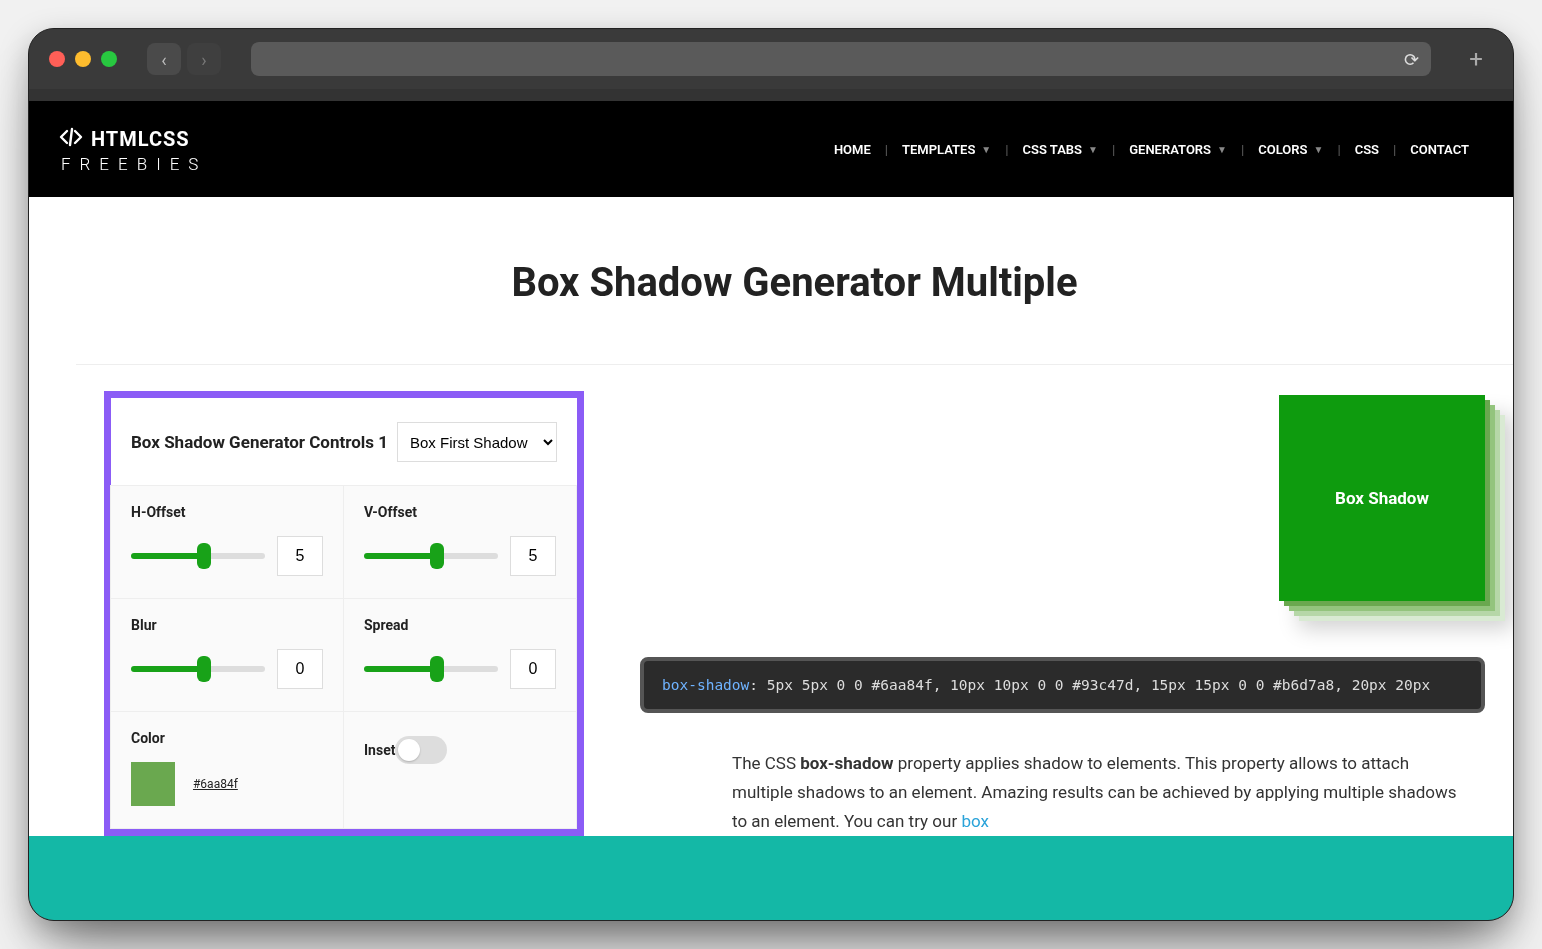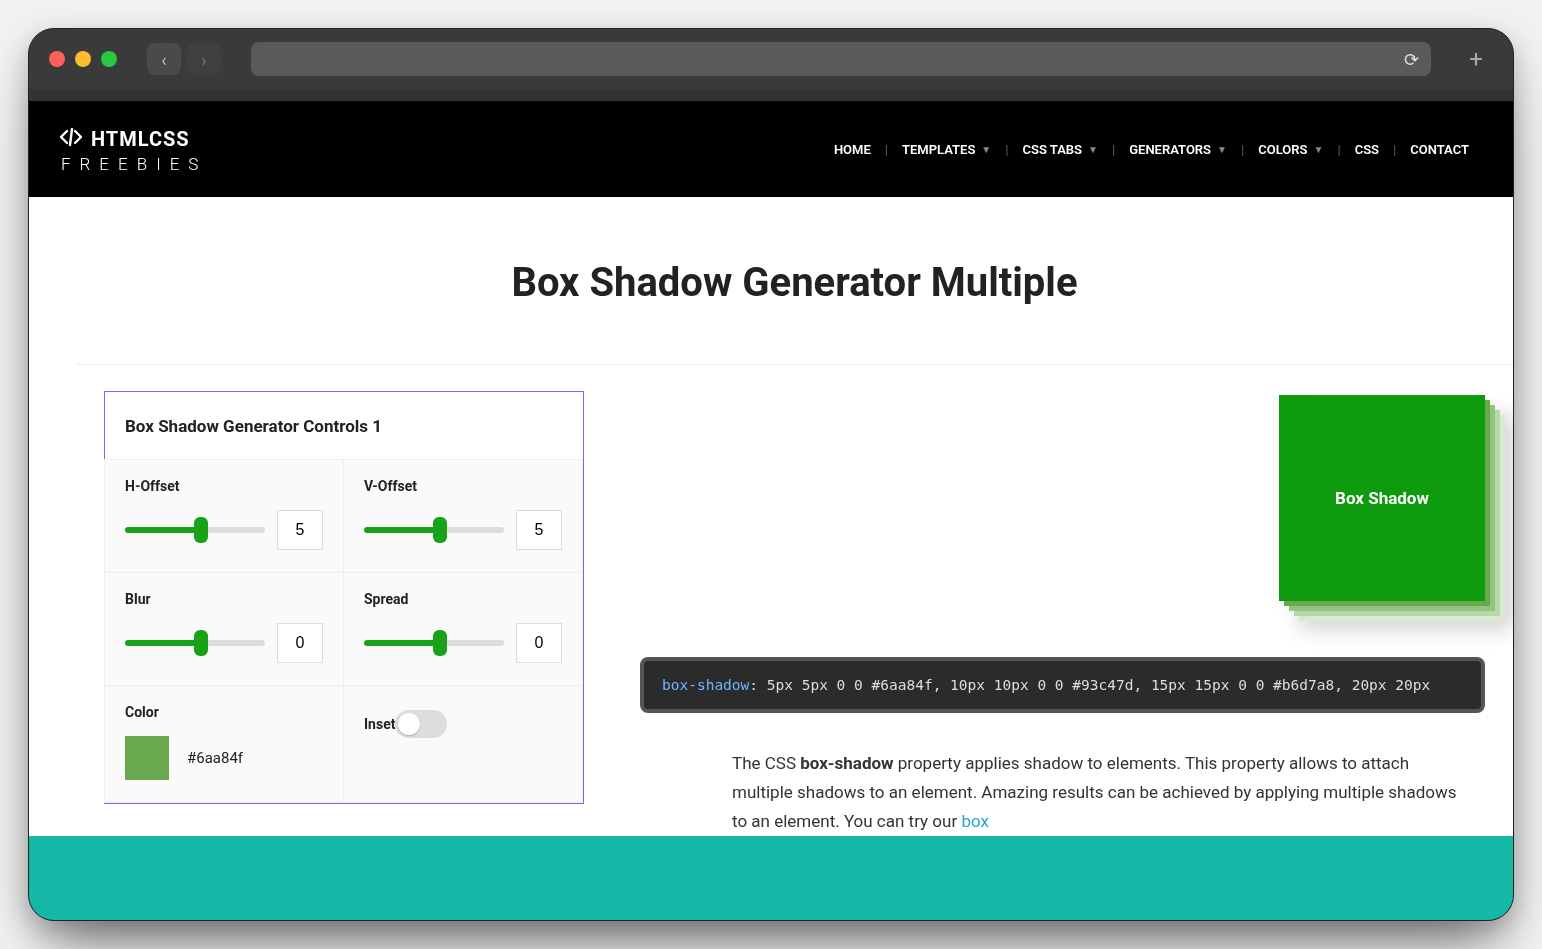--- a/index.html
+++ b/index.html
@@ -65,21 +65,21 @@
   
   .page{background:#fff;padding-left:47px;}
   .page-title{
     text-align:center;font-size:40px;font-weight:700;color:#222;
     padding:62px 0 58px;
   }
   .hr{border-top:1px solid #eee;}
   .cols{display:flex;padding:26px 28px 0 28px;gap:56px;align-items:flex-start;}
   
   .panel{
-    width:480px;border:1px solid #8b5cf6;background:#fff;
+    width:480px;border:7px solid #8b5cf6;background:#fff;
   }
   .panel-hdr{
     display:flex;align-items:center;justify-content:space-between;
     padding:24px 20px 24px 20px;
   }
   .panel-hdr h3{font-size:17px;font-weight:700;color:#222;}
   .sel{
     height:40px;border:1px solid #ddd;background:#fff;font-size:15px;padding:0 8px;
     width:160px;
   }
@@ -96,21 +96,21 @@
     outline:none;
   }
   .slider::-webkit-slider-thumb{
     -webkit-appearance:none;appearance:none;width:14px;height:26px;border-radius:6px;background:#18a218;cursor:pointer;
   }
   .slider::-moz-range-thumb{width:14px;height:26px;border-radius:6px;background:#18a218;border:none;cursor:pointer;}
   .numbox{
     width:46px;height:40px;border:1px solid #ddd;background:#fff;text-align:center;font-size:16px;
   }
   .swatch{width:44px;height:44px;background:#6aa84f;display:inline-block;vertical-align:middle;cursor:pointer;}
-  .colorval{font-size:15px;color:#222;margin-left:14px;vertical-align:middle;}
+  .colorval{font-size:12px;color:#222;margin-left:14px;vertical-align:middle;text-decoration:underline;}
   .toggle{
     width:52px;height:28px;background:#ddd;border-radius:14px;position:relative;display:inline-block;cursor:pointer;vertical-align:middle;
   }
   .toggle .knob{position:absolute;top:3px;left:3px;width:22px;height:22px;background:#fff;border-radius:50%;box-shadow:0 1px 2px rgba(0,0,0,.2);}
   .inset-row{display:flex;align-items:center;padding-top:6px;}
   
   .right{flex:1;display:flex;flex-direction:column;align-items:flex-end;}
   .preview{
     width:206px;height:206px;background:#0e9b0e;color:#fff;font-weight:700;
     display:flex;align-items:center;justify-content:center;font-size:17px;
@@ -202,20 +202,23 @@
 
     <div class="page">
       <h1 class="page-title">Box Shadow Generator Multiple</h1>
       <div class="hr"></div>
 
       <div class="cols">
 
         <div class="panel">
           <div class="panel-hdr">
             <h3>Box Shadow Generator Controls 1</h3>
+            <select class="sel">
+              <option>Box First Shadow</option>
+            </select>
           </div>
 
           <div class="grid">
             <div class="cell">
               <span class="lbl">H-Offset</span>
               <div class="ctrlrow">
                 <input type="range" class="slider" min="-50" max="50" value="5" style="">
                 <input class="numbox" value="5" style="">
               </div>
             </div>

